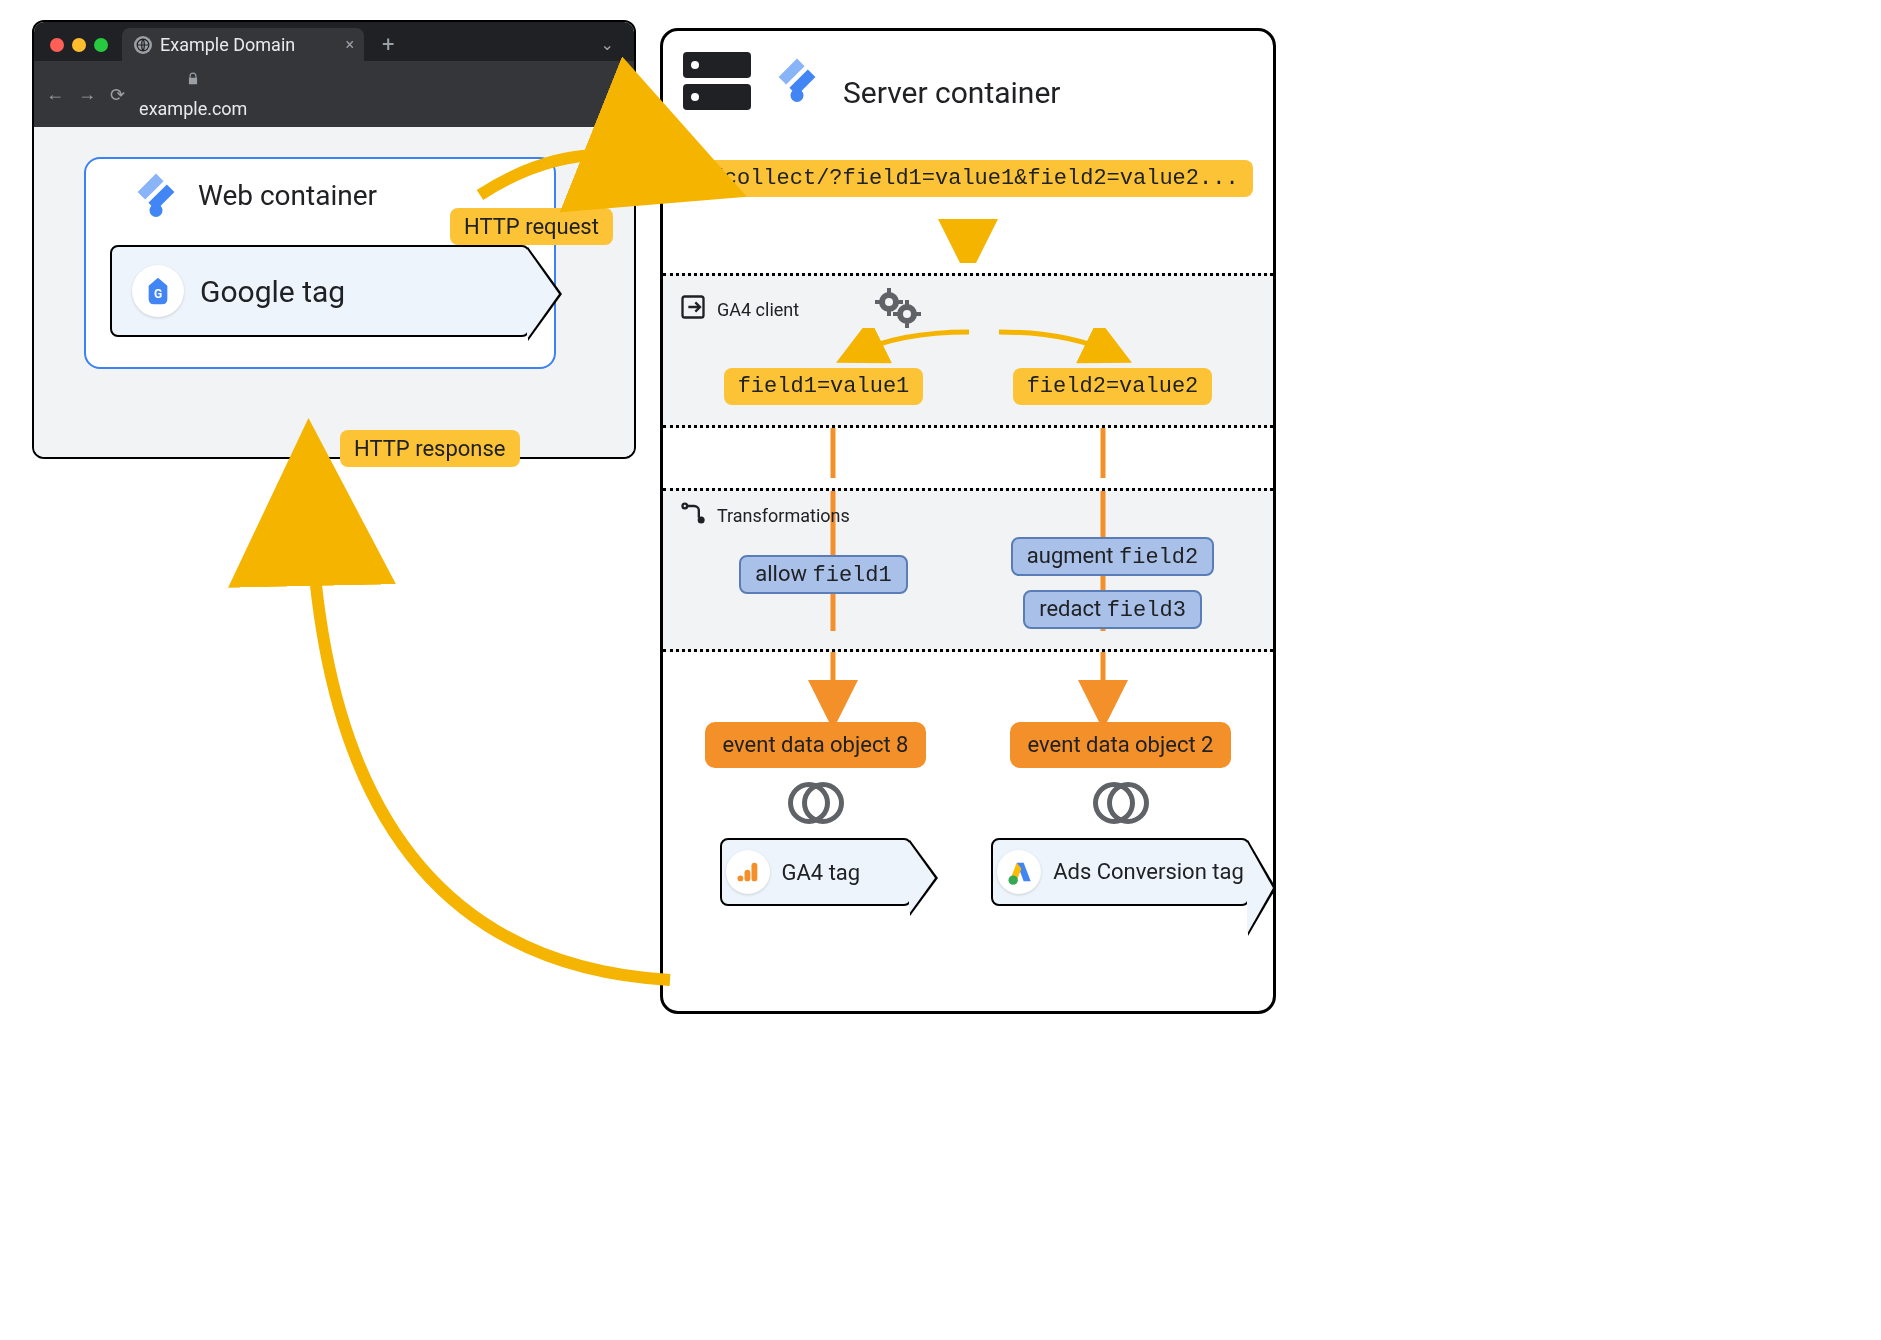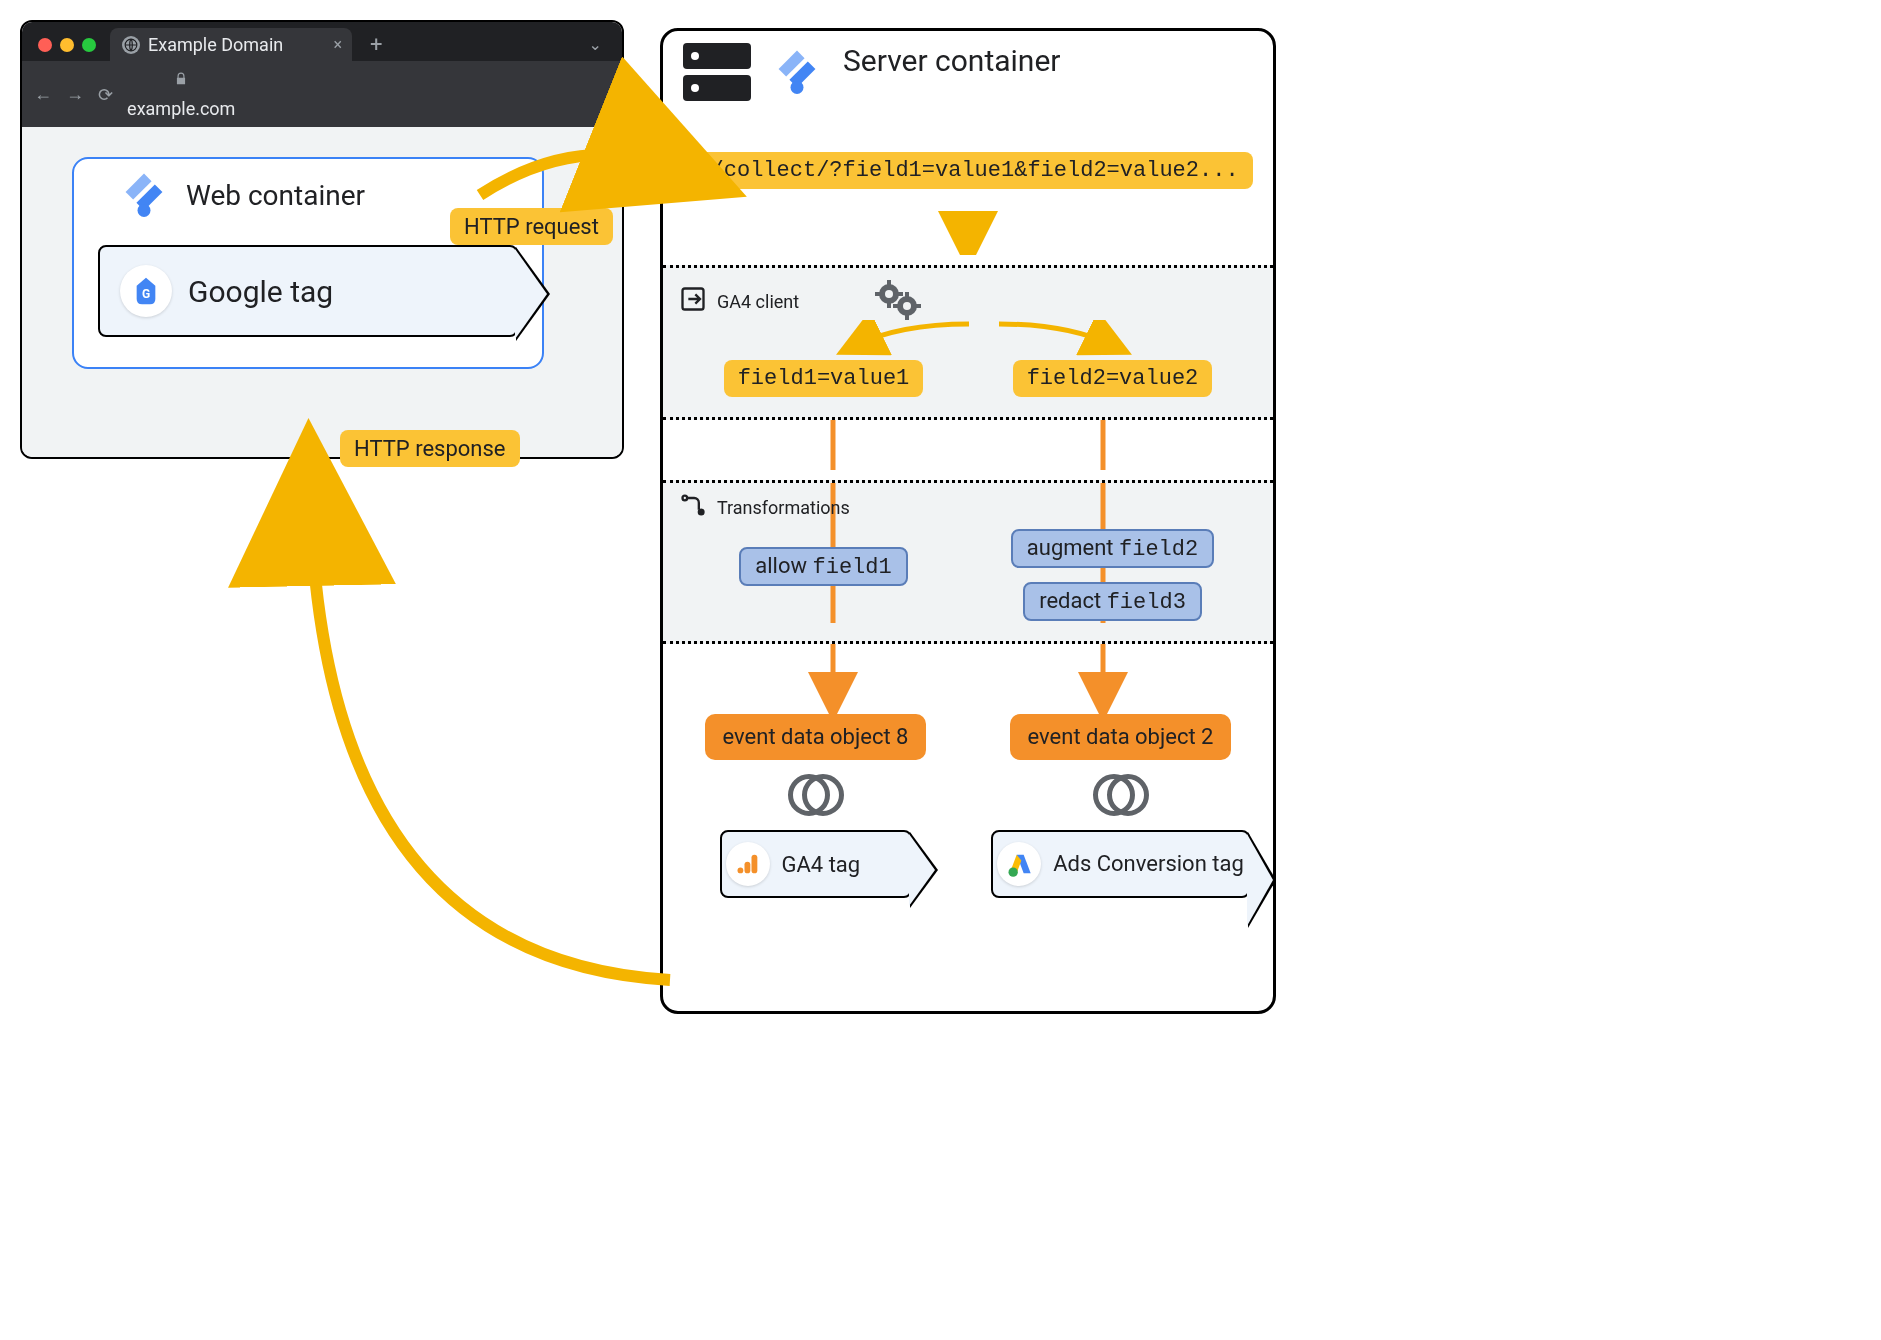--- a/index.html
+++ b/index.html
@@ -10,21 +10,21 @@
     color: #202124;
   }
   .diagram {
     position: relative;
     width: 1260px;
     height: 1000px;
   }
   .browser-window {
     position: absolute;
     top: 0;
-    left: 0;
+    left: 12px;
     width: 600px;
     border: 2px solid #000;
     border-radius: 12px;
     overflow: hidden;
     background: #fff;
   }
   .browser-chrome {
     background: #202124;
     padding: 0;
   }
@@ -162,22 +162,22 @@
     top: 8px;
     left: 640px;
     width: 610px;
     height: 980px;
     border: 3px solid #000;
     border-radius: 18px;
     background: #fff;
     overflow: hidden;
   }
   .server-head {
-    display: flex; align-items: flex-start; gap: 20px;
-    padding: 12px 20px 10px 20px;
+    display: flex; align-items: flex-end; gap: 20px;
+    padding: 20px 20px 10px 20px;
     font-size: 30px;
   }
   .server-icon {
     display:flex;flex-direction:column;gap:6px;
   }
   .server-bar {
     width: 68px; height: 26px; background:#202124;border-radius:4px;
     position:relative;
   }
   .server-bar::before { content:"";position:absolute;left:8px;top:9px;width:8px;height:8px;border-radius:50%;background:#fff;}

